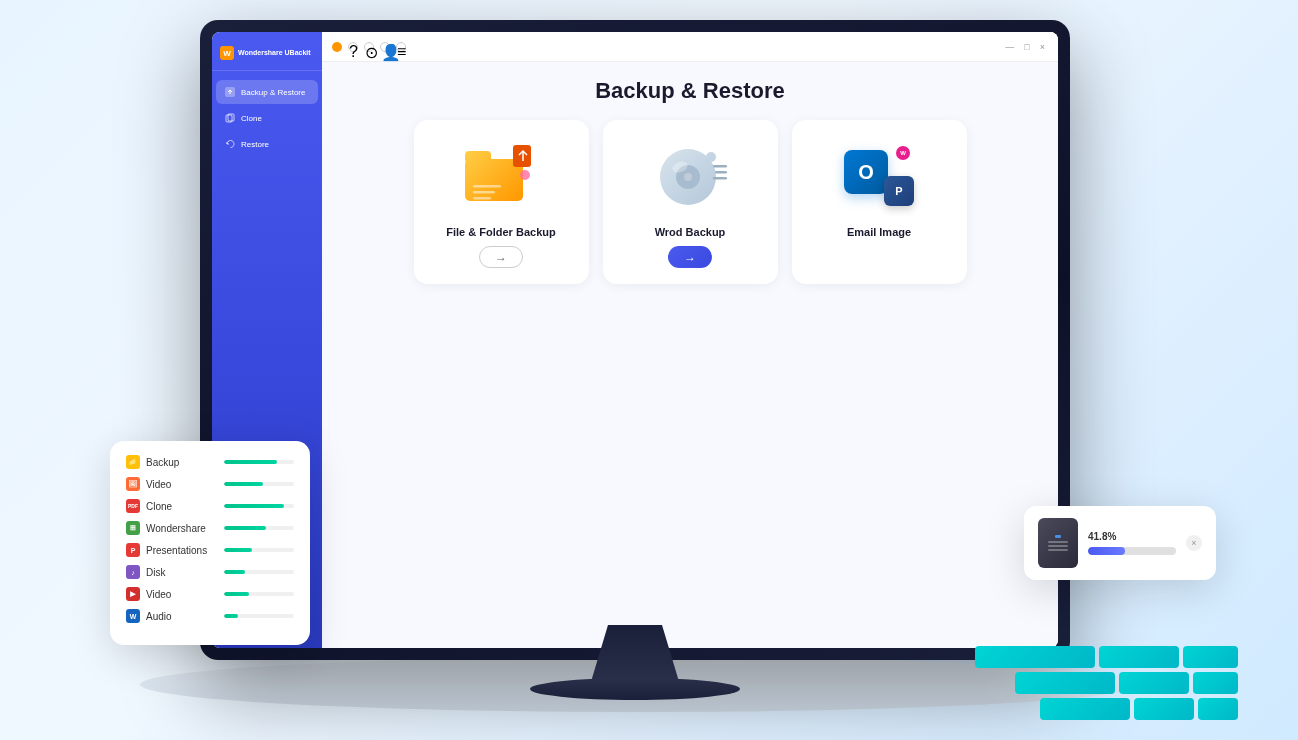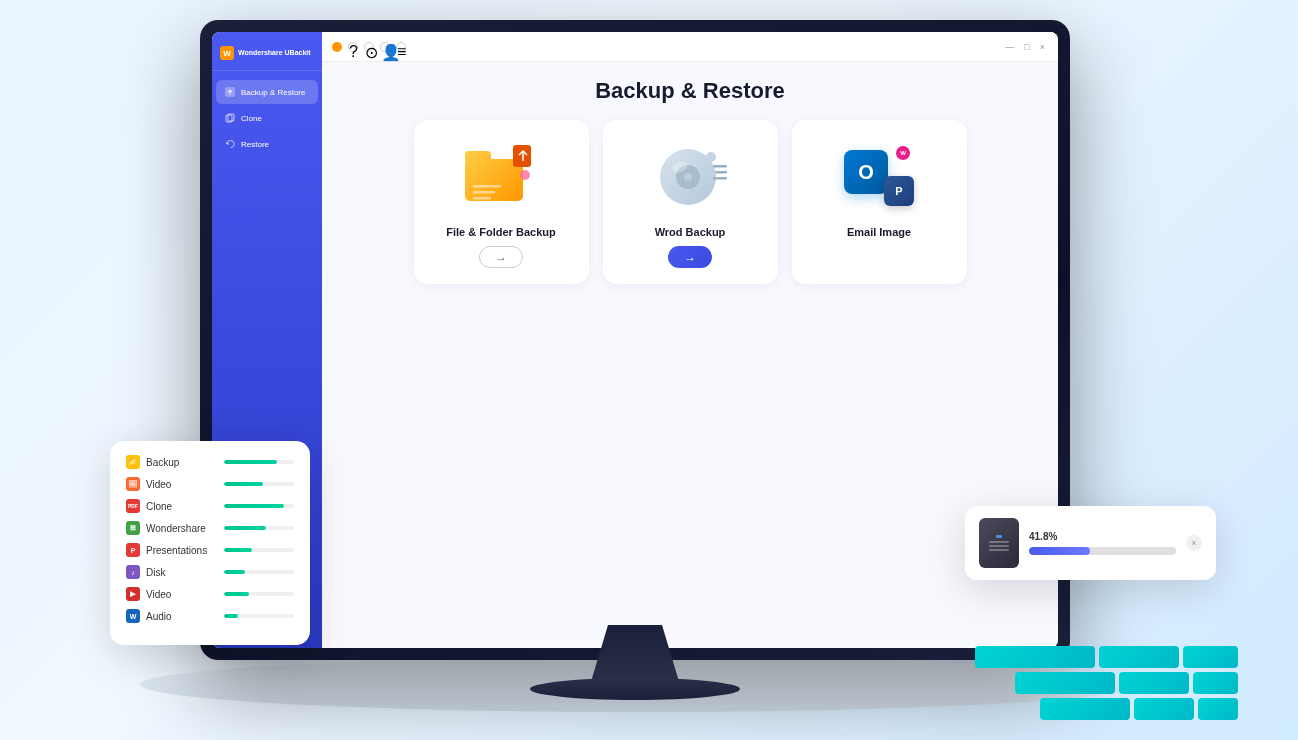--- a/index.html
+++ b/index.html
@@ -346,21 +346,21 @@
       height: 100%;
       border-radius: 2px;
       background: linear-gradient(90deg, #00c48c, #00d4a0);
     }
 
     
     .float-panel-right {
       position: absolute;
       bottom: 160px;
       right: 82px;
-      width: 251px;
+      width: 192px;
       background: #fff;
       border-radius: 12px;
       padding: 12px 14px;
       box-shadow: 0 10px 40px rgba(0,0,0,0.15);
       z-index: 10;
       display: flex;
       align-items: center;
       gap: 10px;
     }
 

